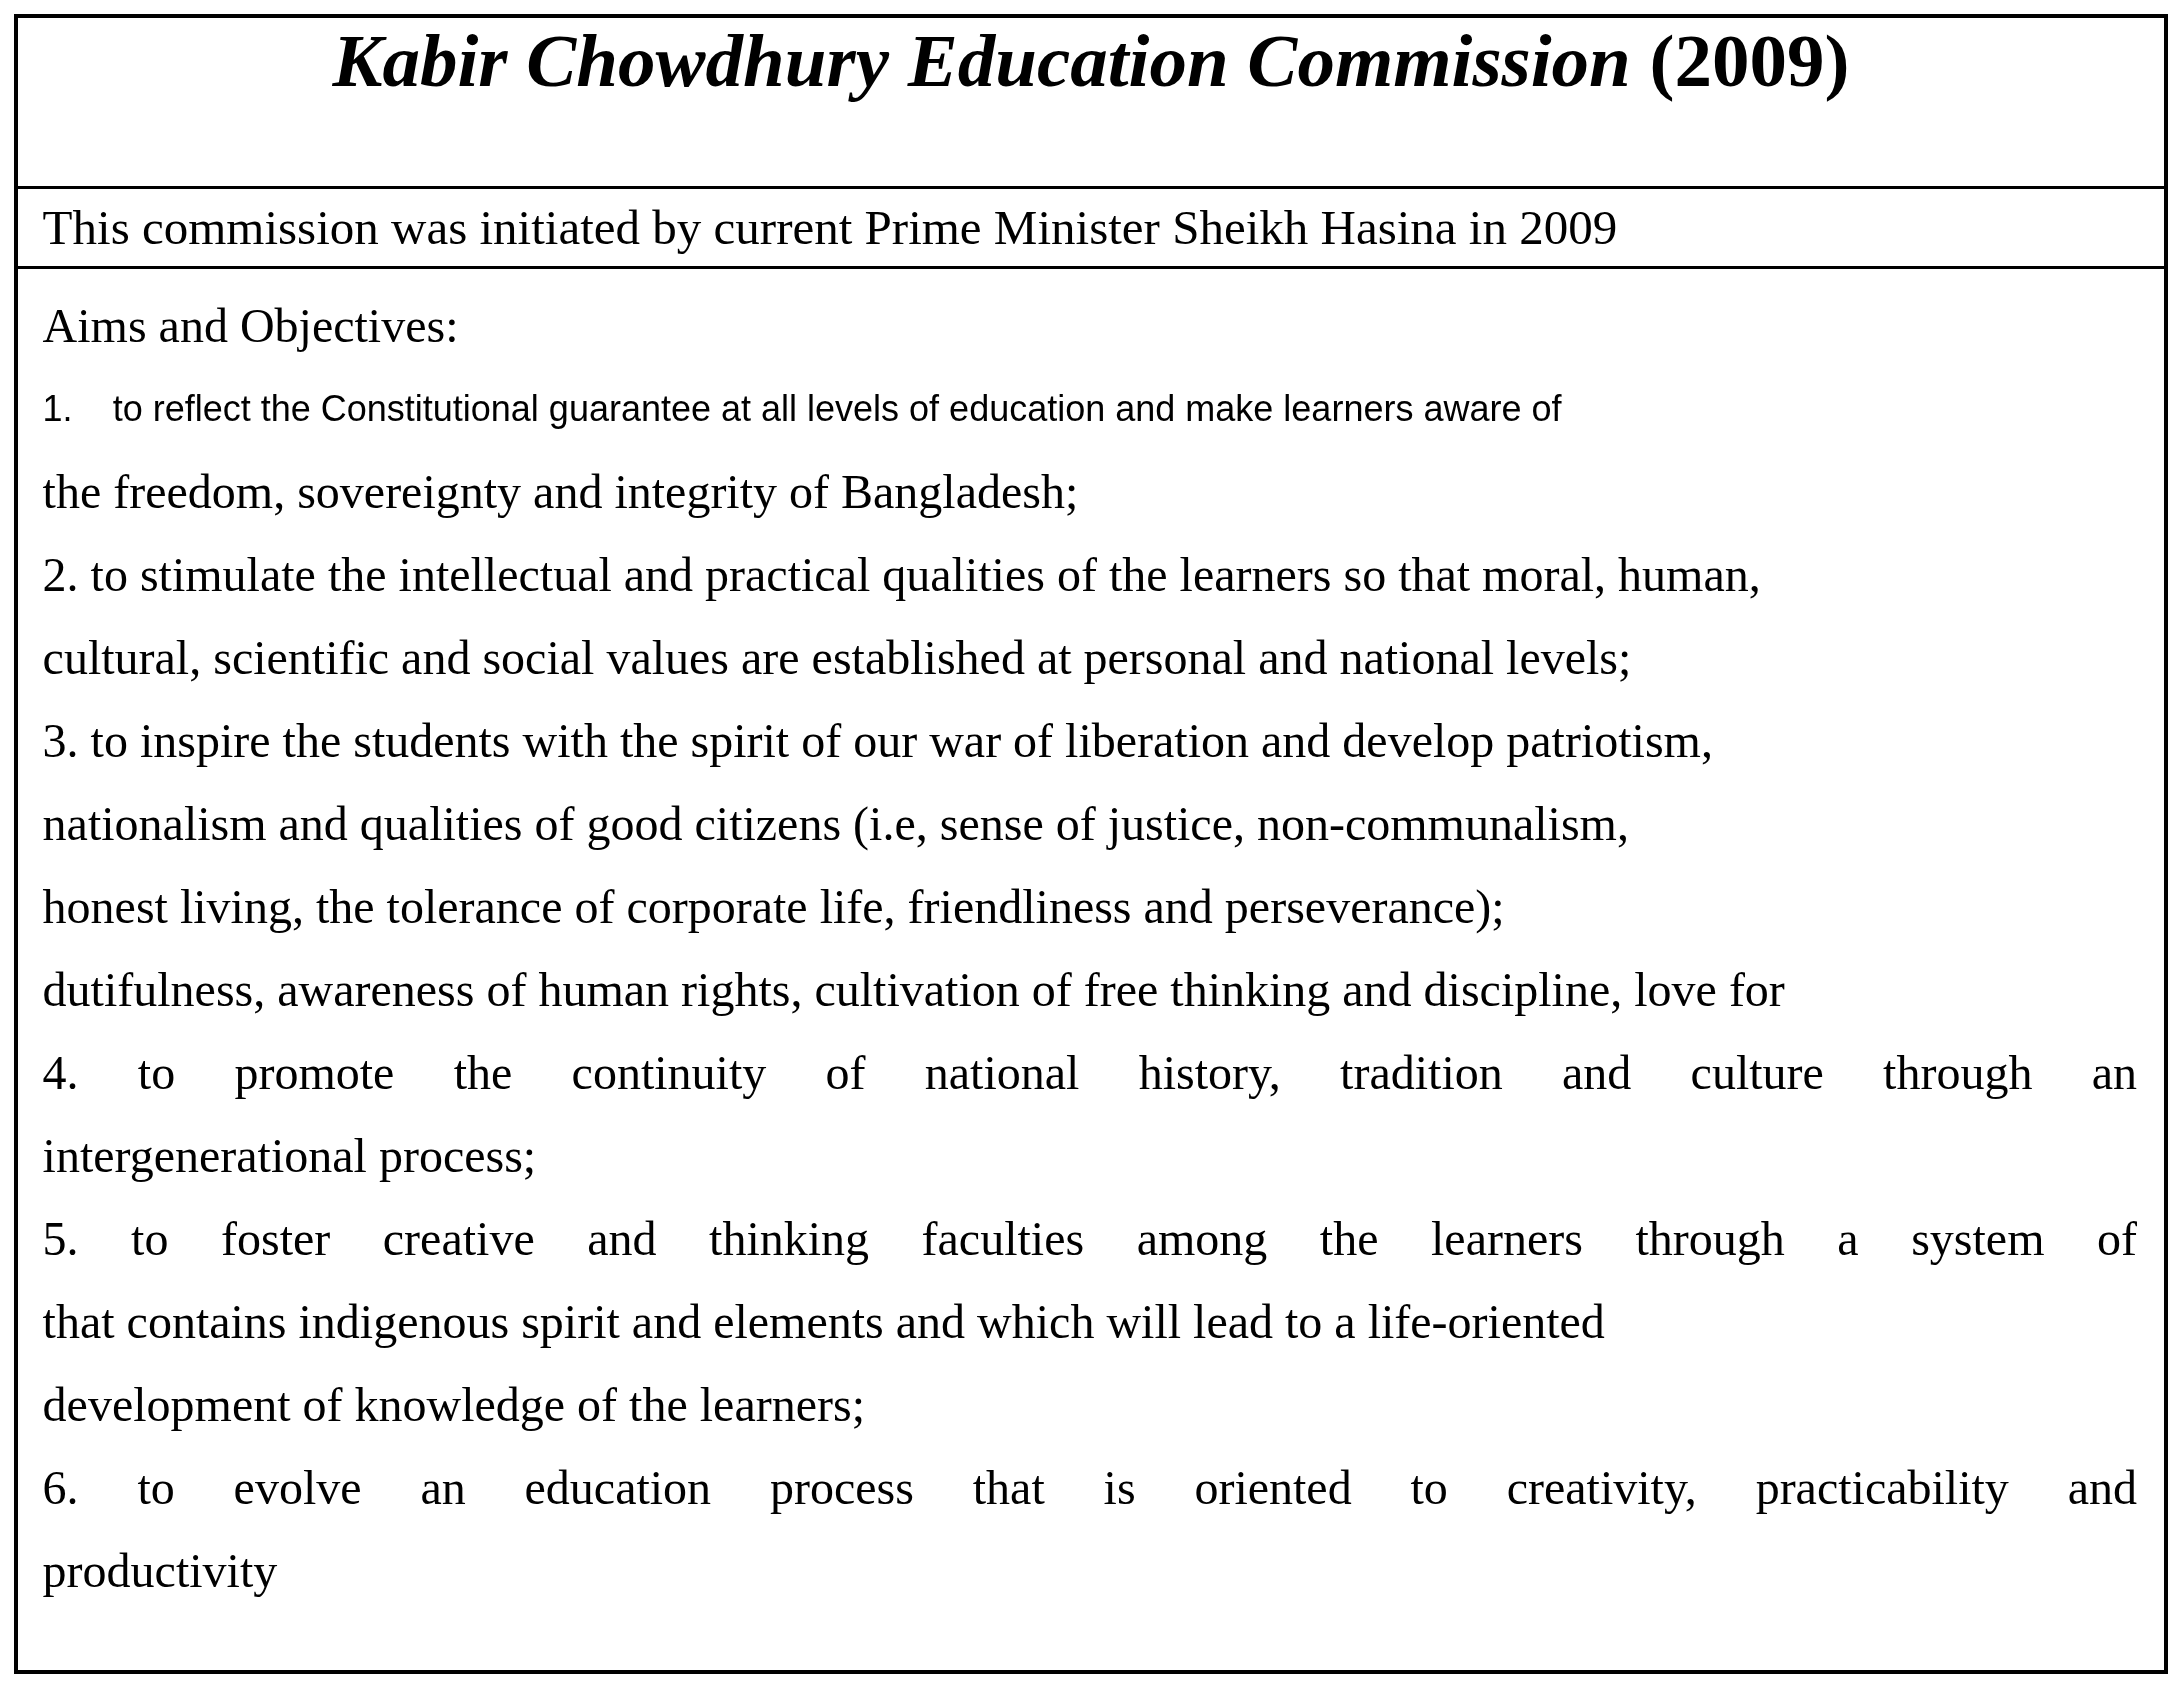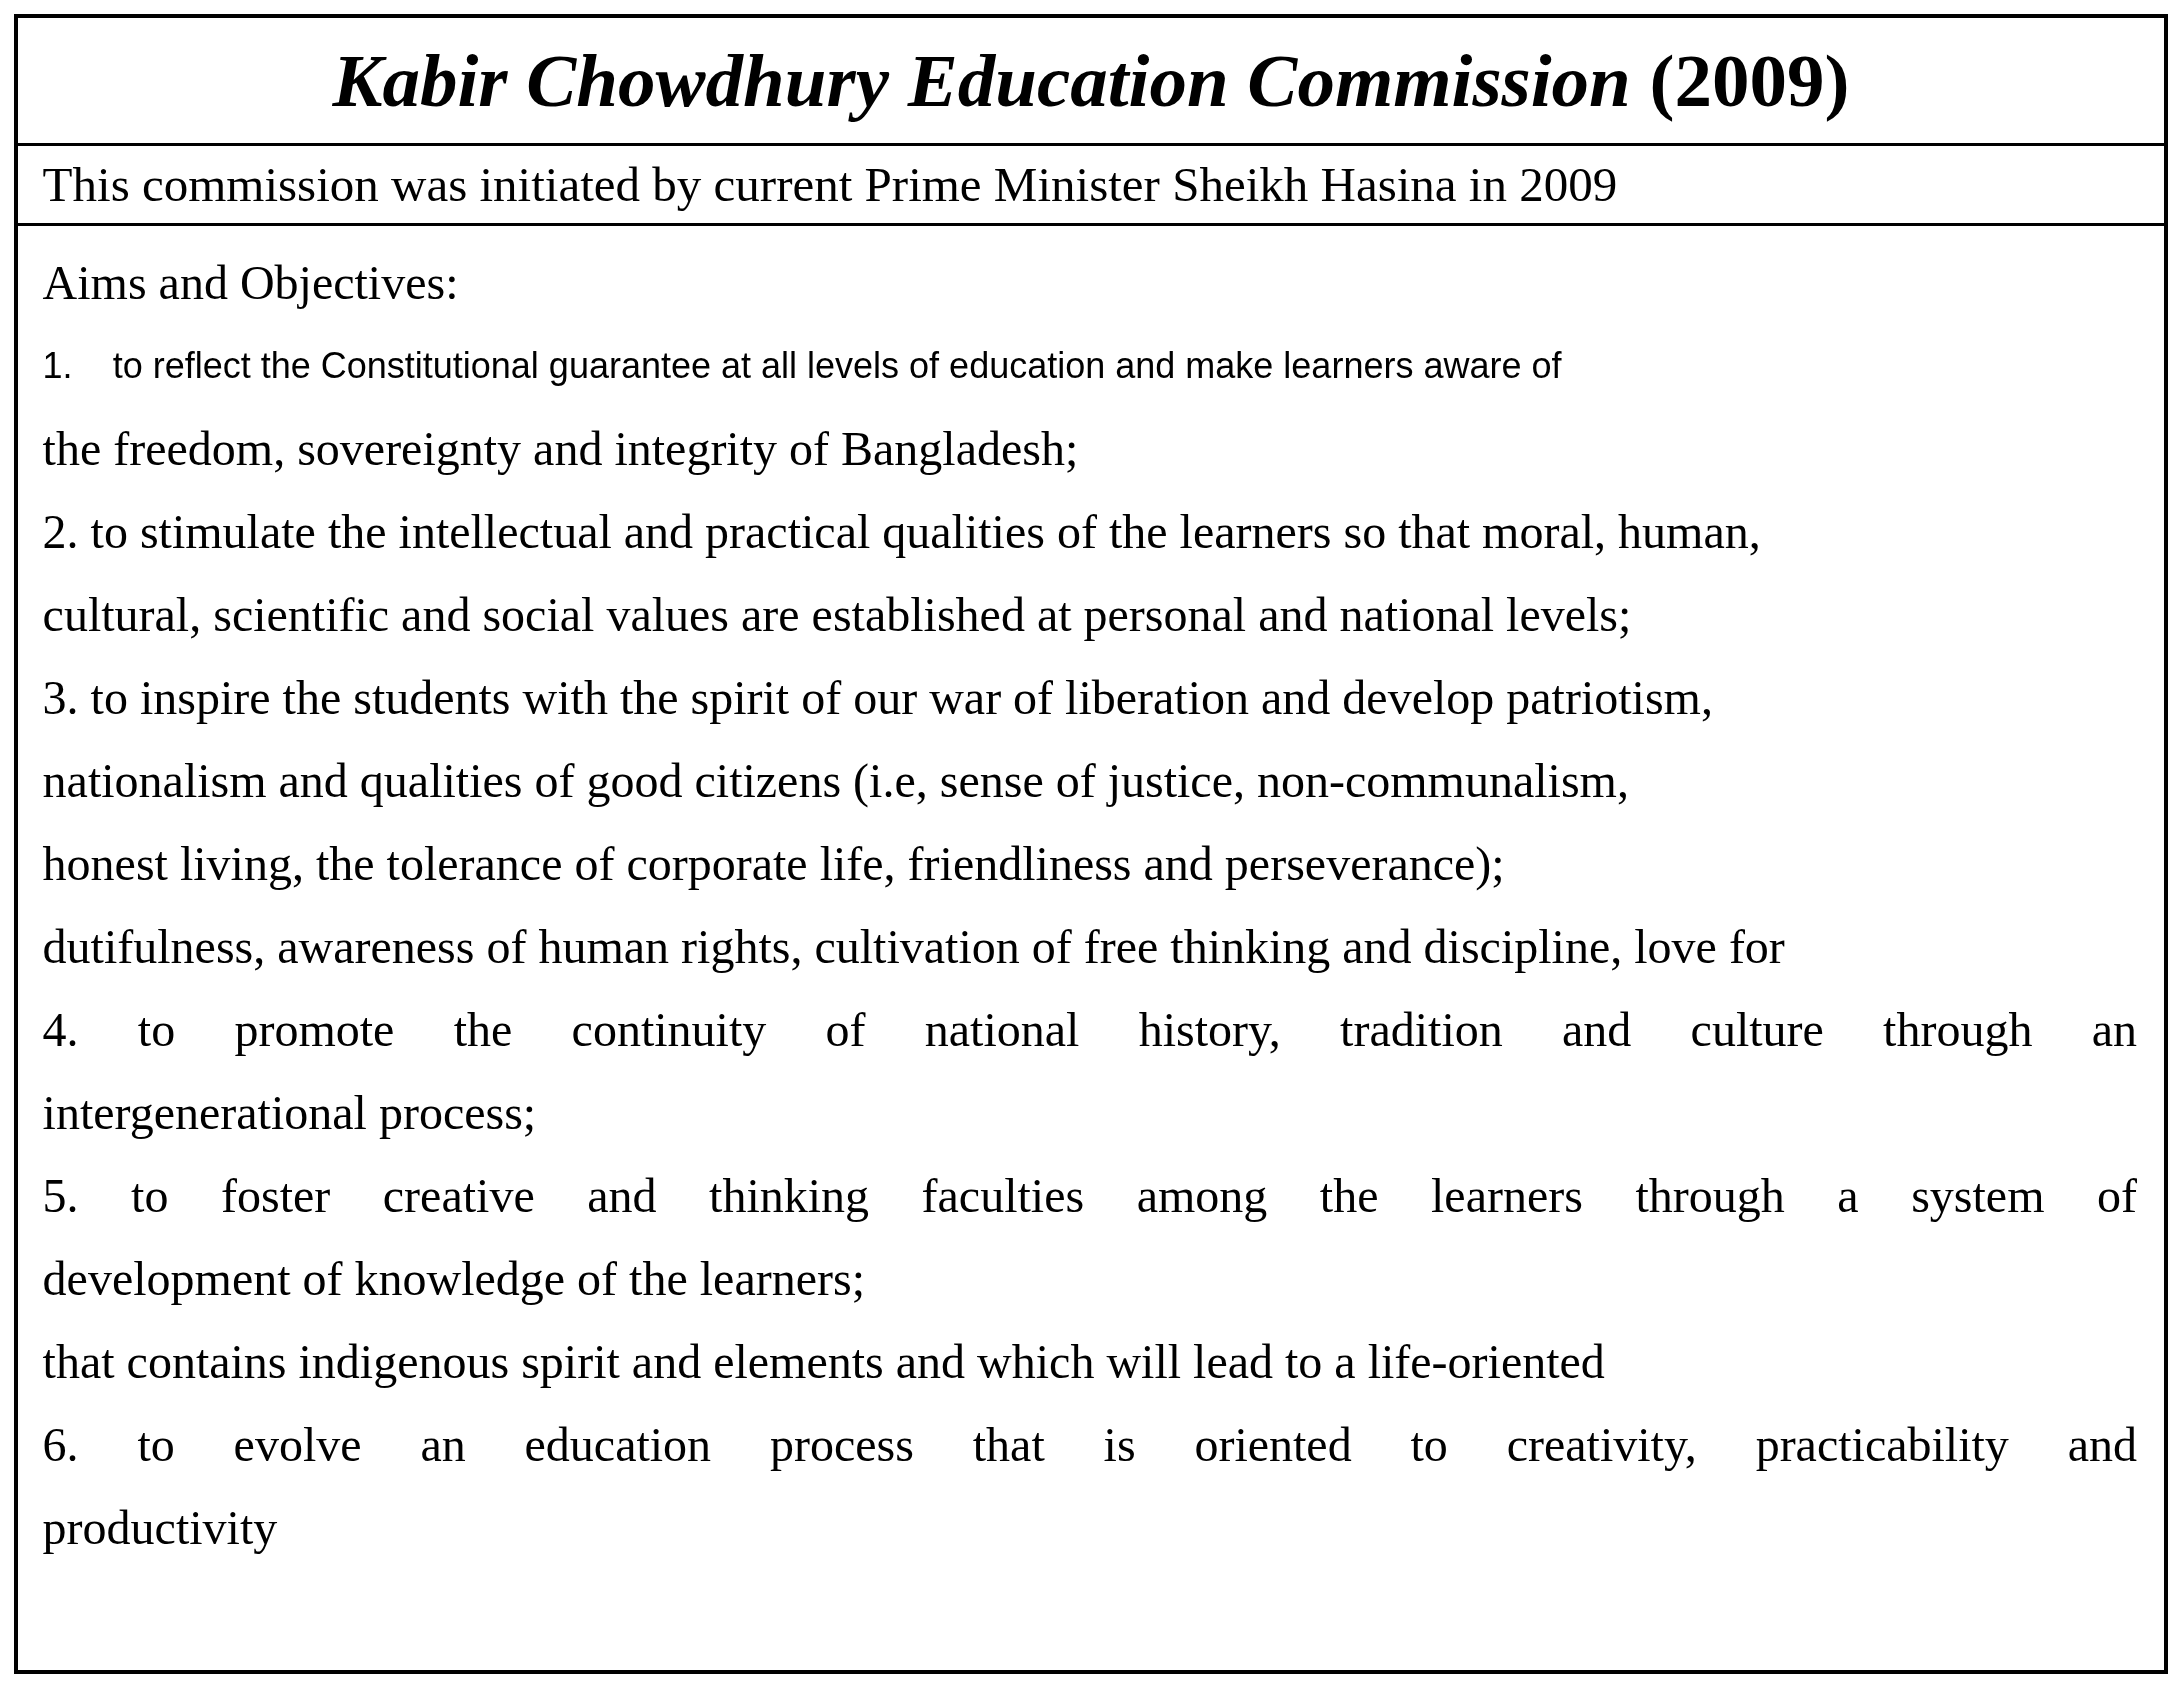--- a/index.html
+++ b/index.html
@@ -25,23 +25,22 @@
     background: #ffffff;
   }
   .row {
     box-sizing: border-box;
     overflow: hidden;
   }
   .row + .row {
     border-top: 3.5px solid #000000;
   }
   .title-row {
-    height: 125px;
+    height: 168px;
     display: flex;
-    align-items: center;
     justify-content: center;
   }
   .page-title {
     font-family: "Liberation Serif", serif;
     font-weight: bold;
     font-size: 75px;
     white-space: nowrap;
   }
   .title-main { font-style: italic; }
   .title-year { font-style: normal; }
@@ -95,21 +94,21 @@
       <div class="line">the freedom, sovereignty and integrity of Bangladesh;</div>
       <div class="line">2. to stimulate the intellectual and practical qualities of the learners so that moral, human,</div>
       <div class="line">cultural, scientific and social values are established at personal and national levels;</div>
       <div class="line">3. to inspire the students with the spirit of our war of liberation and develop patriotism,</div>
       <div class="line">nationalism and qualities of good citizens (i.e, sense of justice, non-communalism,</div>
       <div class="line">honest living, the tolerance of corporate life, friendliness and perseverance);</div>
       <div class="line">dutifulness, awareness of human rights, cultivation of free thinking and discipline, love for</div>
       <div class="line just">4. to promote the continuity of national history, tradition and culture through an</div>
       <div class="line">intergenerational process;</div>
       <div class="line just">5. to foster creative and thinking faculties among the learners through a system of</div>
+      <div class="line">that contains indigenous spirit and elements and which will lead to a life-oriented</div>
       <div class="line">development of knowledge of the learners;</div>
-      <div class="line">that contains indigenous spirit and elements and which will lead to a life-oriented</div>
       <div class="line just">6. to evolve an education process that is oriented to creativity, practicability and</div>
       <div class="line">productivity</div>
     </div>
 
   </div>
 </div>
 
 
 </body></html>

